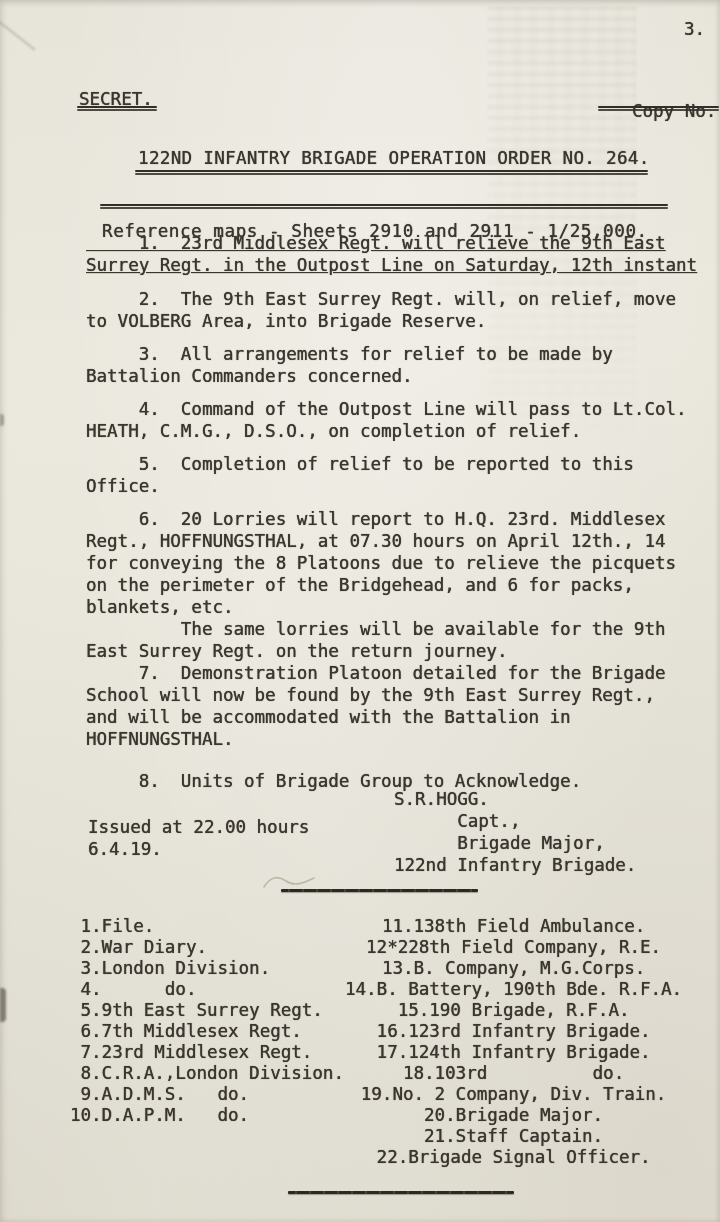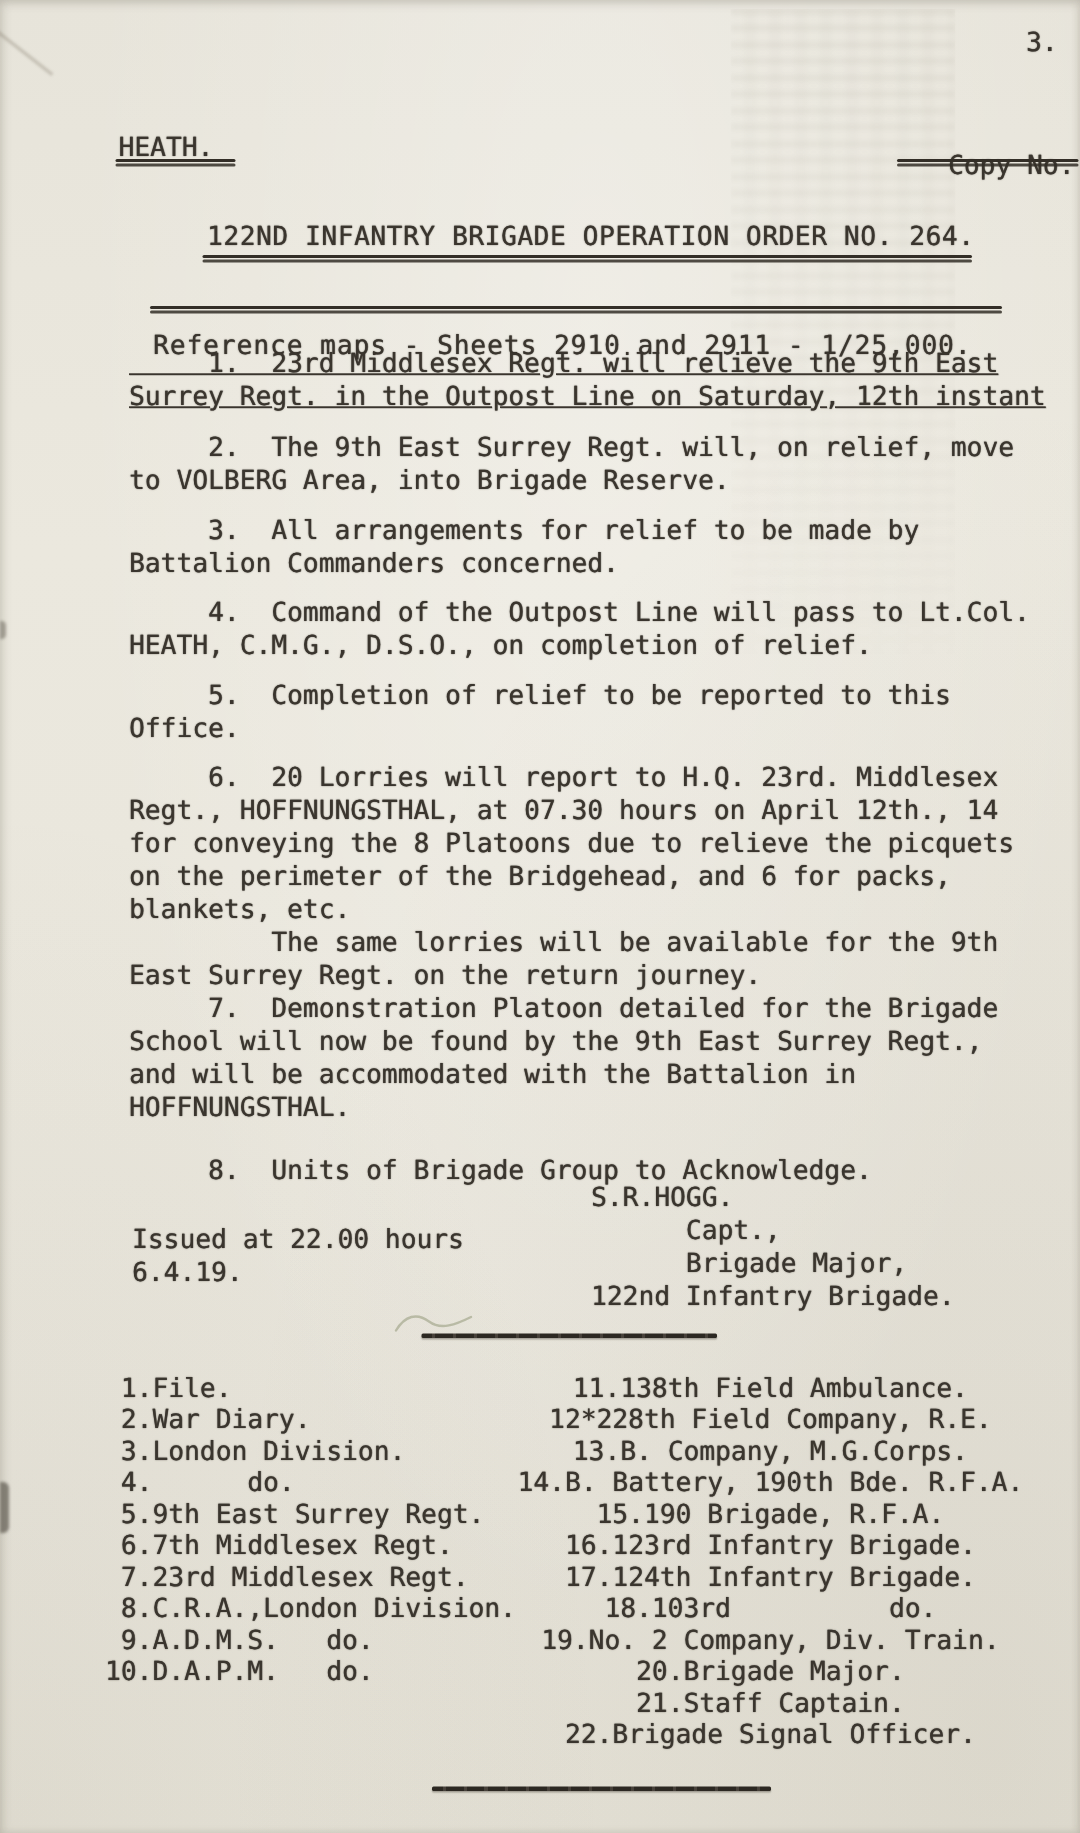--- a/index.html
+++ b/index.html
@@ -44,21 +44,21 @@
 <div class="ghost"></div>
 <div class="smudge" style="left:-8px;top:34px;width:48px;height:2px;background:rgba(110,100,85,.32);transform:rotate(38deg);"></div>
 <div class="smudge" style="left:0;top:988px;width:6px;height:34px;background:rgba(60,55,45,.55);border-radius:0 4px 4px 0;"></div>
 <div class="smudge" style="left:0;top:414px;width:4px;height:12px;background:rgba(60,55,45,.38);border-radius:0 3px 3px 0;"></div>
 <svg style="position:absolute;left:262px;top:872px;" width="56" height="20" viewBox="0 0 56 20">
   <path d="M2 15 C8 5, 16 3, 24 9 S 42 11, 52 6" fill="none" stroke="rgba(148,153,122,.55)" stroke-width="1.6" stroke-linecap="round"></path>
 </svg>
 
 <pre class="txt" style="left:684px;top:18px;">3.</pre>
 
-<pre class="txt" style="left:79px;top:88px;">HEATH.</pre>
+<pre class="txt" style="left:79px;top:88px;">SECRET.</pre>
 <div class="rule dbl" style="left:77px;top:106px;width:80px;height:2px;"></div>
 
 <pre class="txt" style="left:600px;top:100px;margin-left:32px;">Copy No. 2.</pre>
 <div class="rule dbl" style="left:598px;top:106px;width:121px;height:2px;"></div>
 
 <pre class="txt" style="left:138px;top:147px;letter-spacing:0.35px;">122ND INFANTRY BRIGADE OPERATION ORDER NO. 264.</pre>
 <div class="rule dbl" style="left:135px;top:170px;width:513px;height:2px;"></div>
 
 <pre class="txt" style="left:102px;top:192px;letter-spacing:0.6px;margin-top:28px;">Reference maps - Sheets 2910 and 2911 - 1/25,000.</pre>
 <div class="rule dbl" style="left:100px;top:204px;width:568px;height:2px;"></div>

